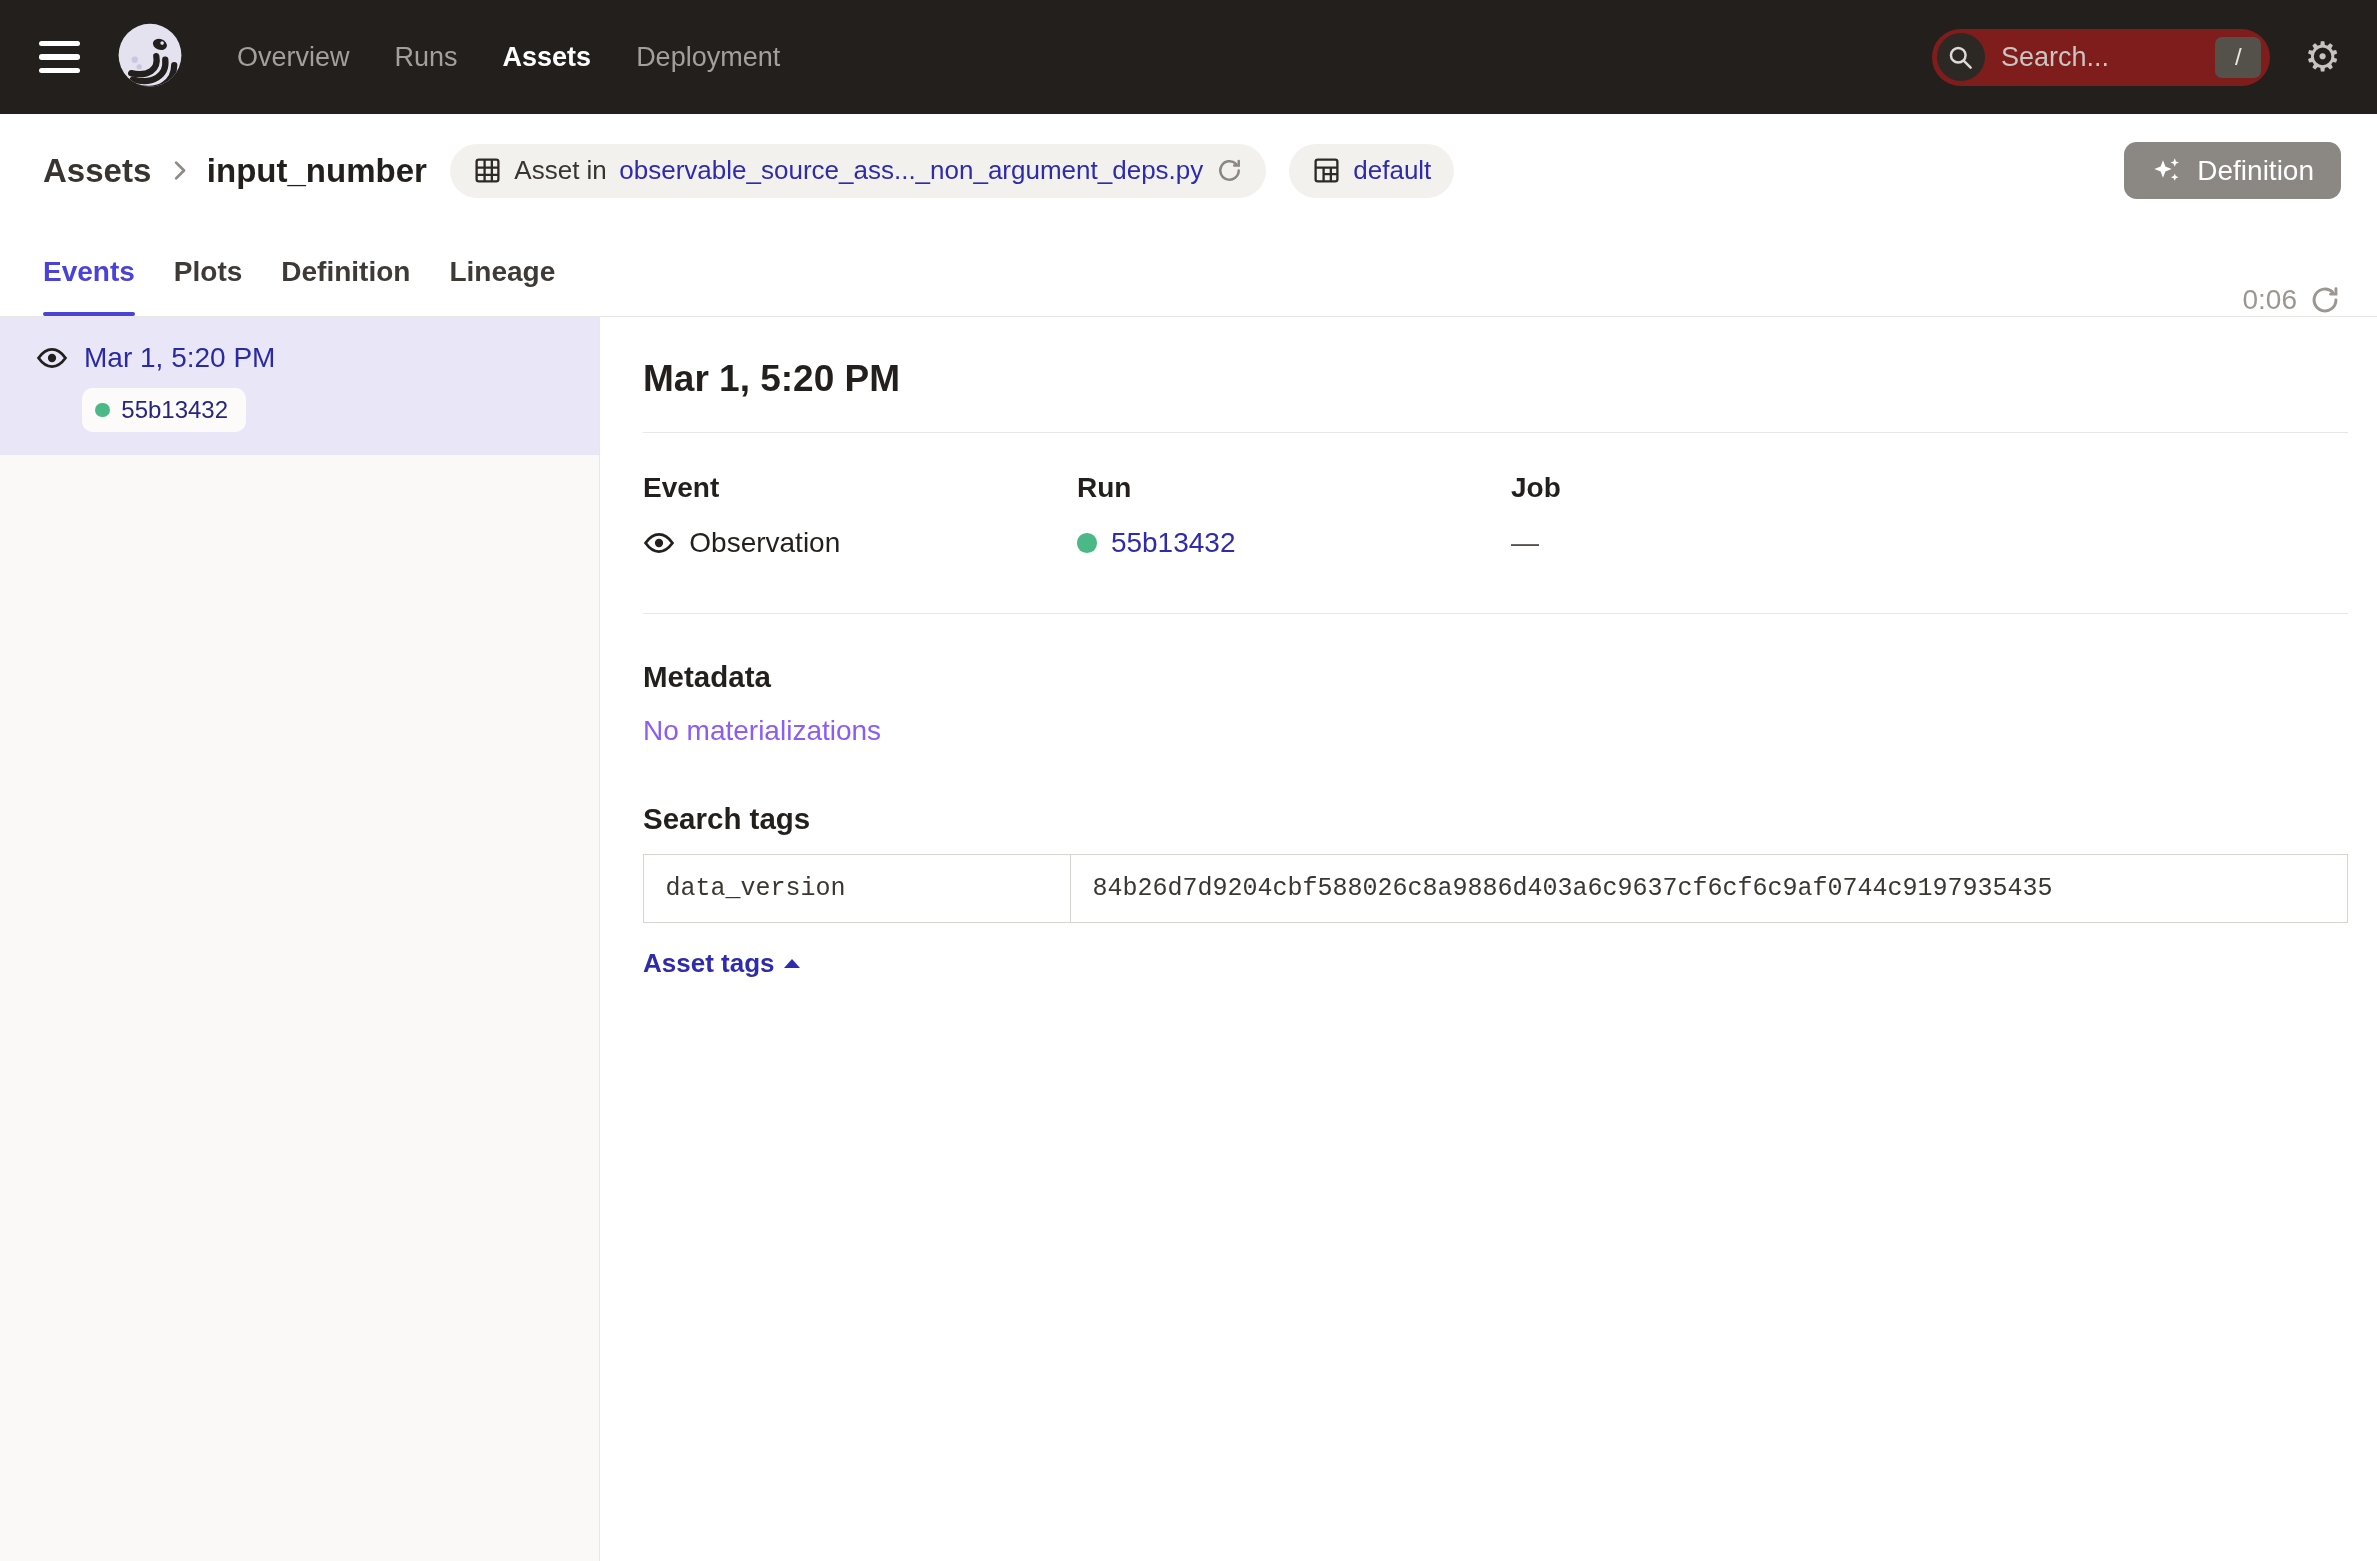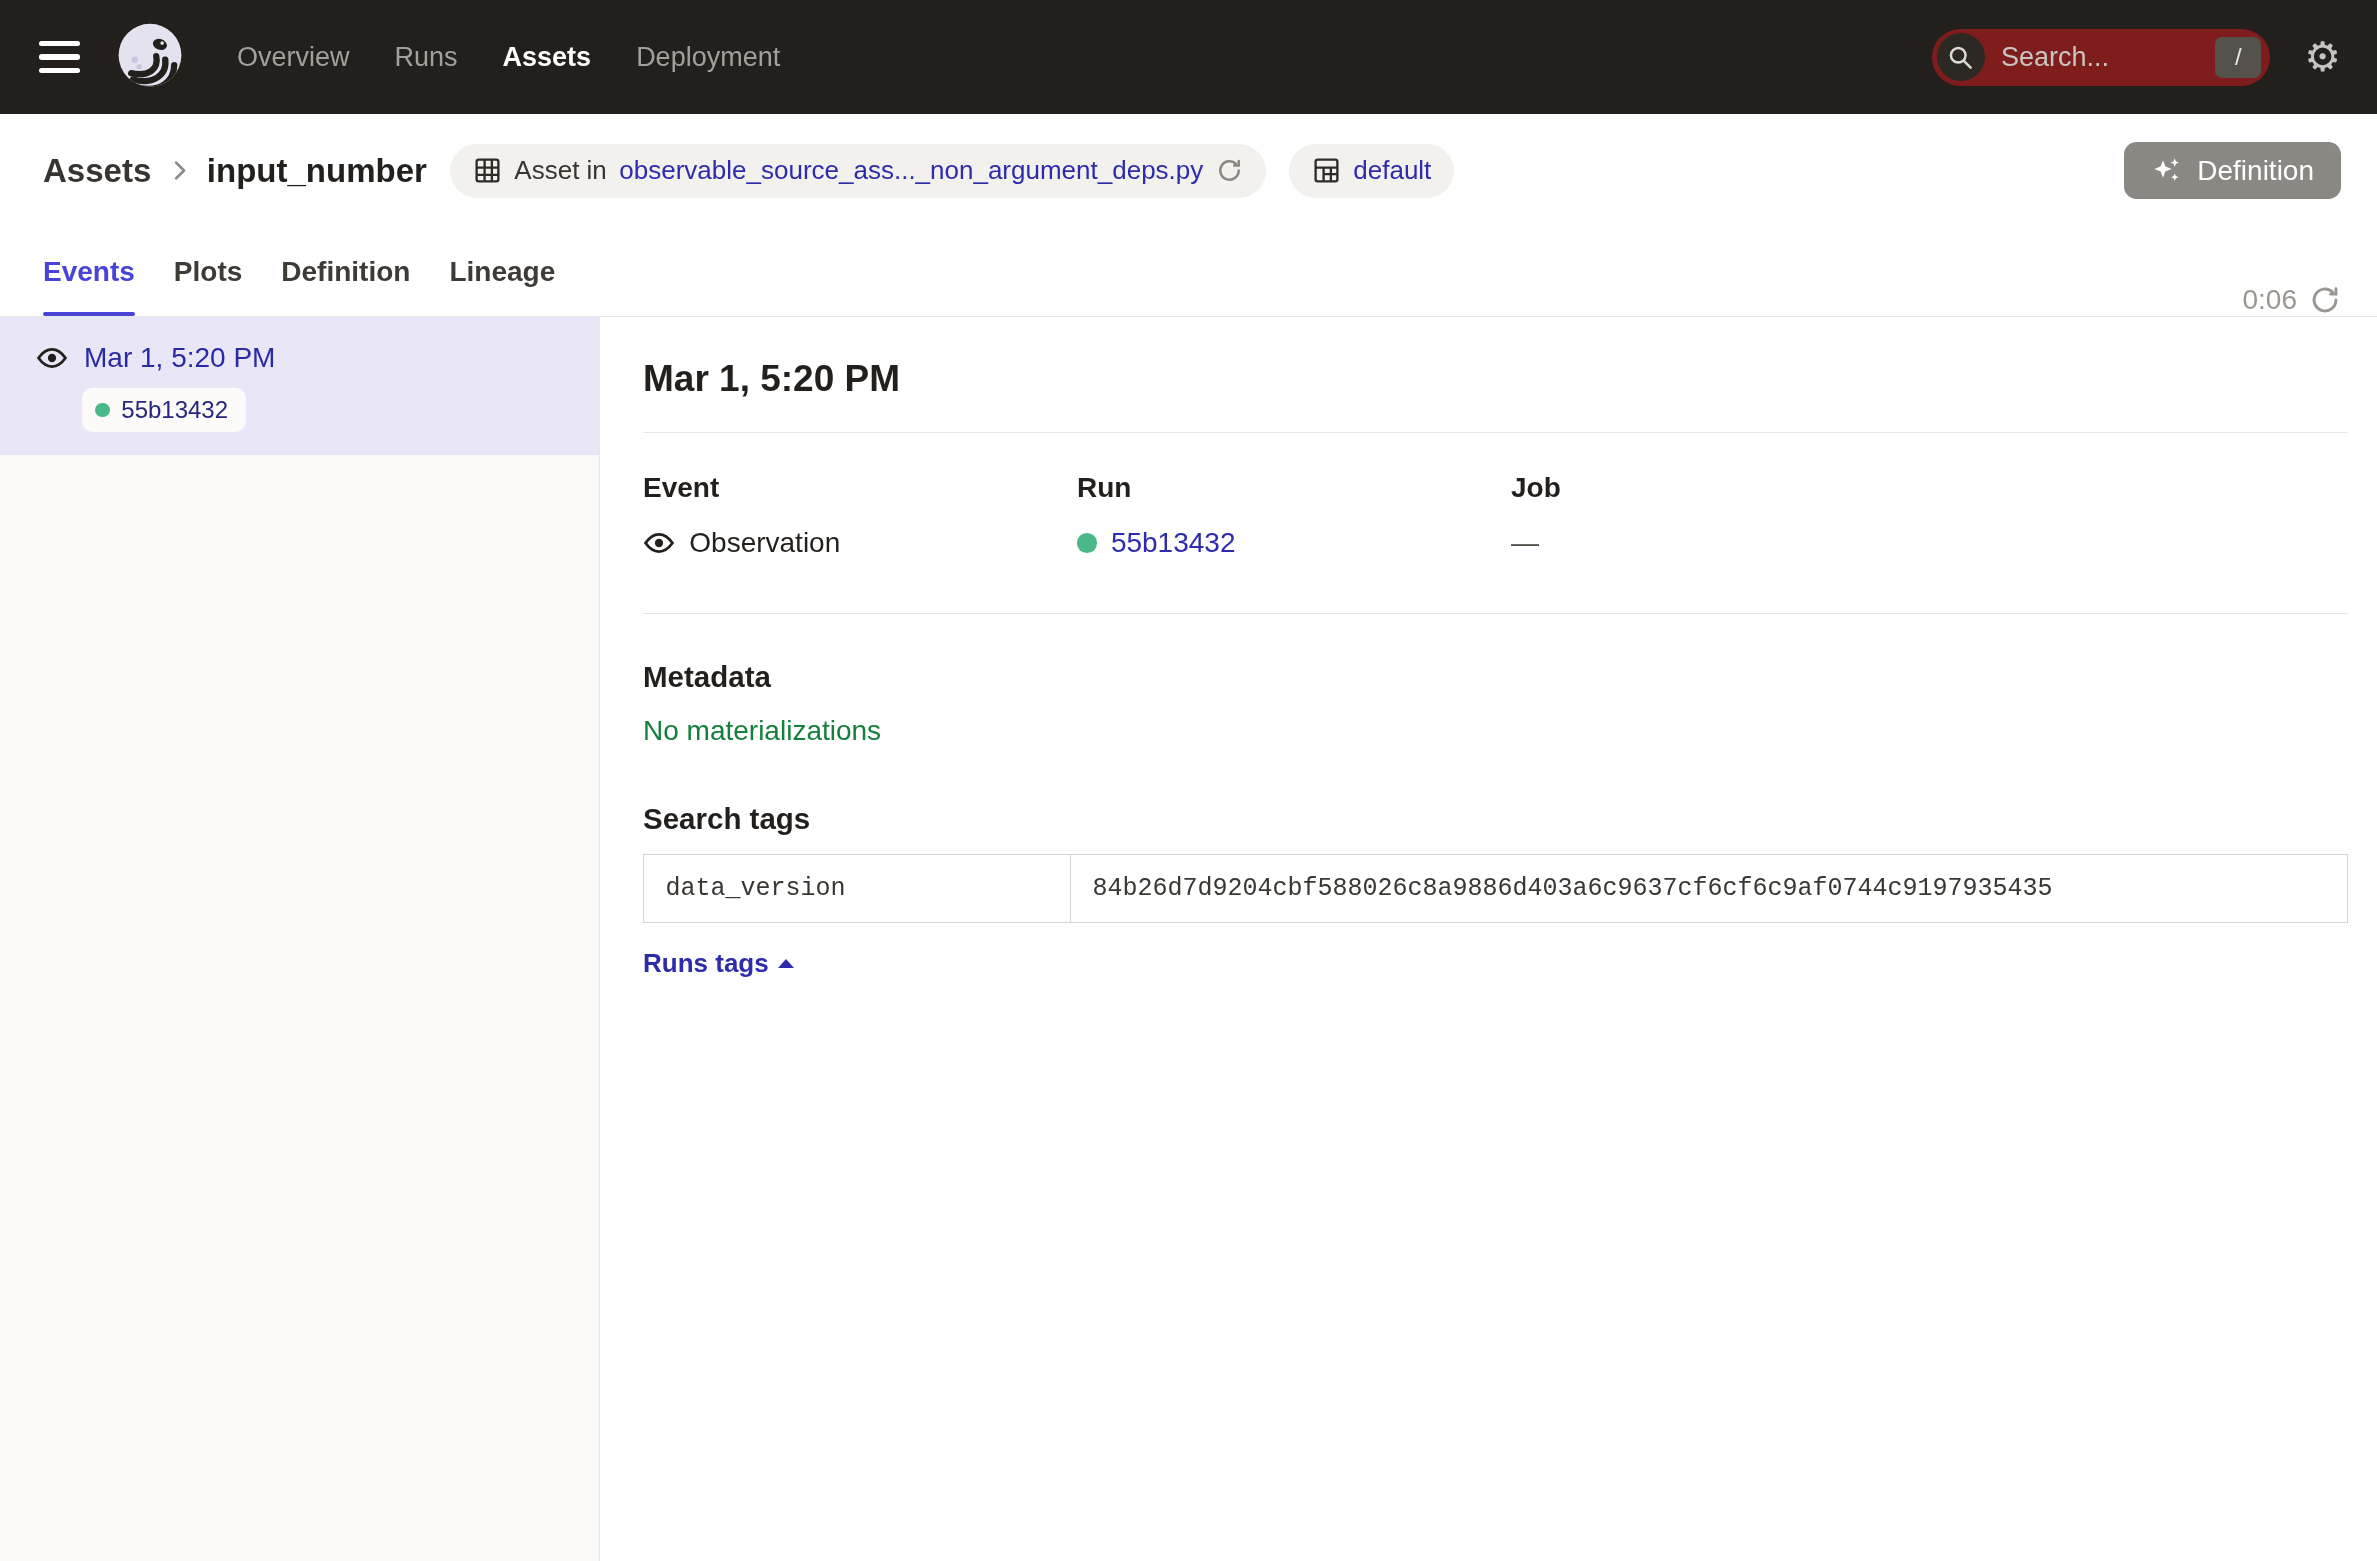--- a/index.html
+++ b/index.html
@@ -106,21 +106,21 @@
   .event-title { font-size:37px; font-weight:700; color:#231f1c; margin:0 0 32px; }
   .divider { border:none; border-top:0.9px solid #e9e7e3; margin:0; }
   .meta-grid { display:grid; grid-template-columns:434px 434px 1fr; margin-top:39px; }
   .col-label { font-size:28px; font-weight:700; color:#231f1c; margin-bottom:23px; }
   .col-value { display:flex; align-items:center; gap:14.3px; font-size:28px; color:#231f1c; }
   .col-value .dot { width:19.6px; height:19.6px; }
   .col-value .run-link { font-size:28px; }
   .dash { color:#55504b; }
   .section-gap { margin-top:54px; }
   .h2 { font-size:29.5px; font-weight:700; color:#231f1c; margin:46px 0 0; }
-  .empty-text { font-size:28px; color:#15803d; margin:21.4px 0 0; }
+  .empty-text { font-size:28px; color:#8b5cf6; margin:21.4px 0 0; }
   .tags-table {
     width:100%; margin-top:18px; border-collapse:collapse;
     border:0.9px solid #d8d5d1;
   }
   .tags-table td {
     font-family:"Liberation Mono", monospace; font-size:25px; color:#3a3631;
     padding:19px 21.4px; vertical-align:middle;
   }
   .tags-table .key-cell { width:427px; border-right:0.9px solid #d8d5d1; }
   .hide-tags {
@@ -297,18 +297,18 @@
     <table class="tags-table">
       <tbody>
         <tr>
           <td class="key-cell">data_version</td>
           <td class="value-cell">84b26d7d9204cbf588026c8a9886d403a6c9637cf6cf6c9af0744c9197935435</td>
         </tr>
       </tbody>
     </table>
 
     <div class="hide-tags">
-      <span>Runs tags</span>
+      <span>Asset tags</span>
       <span class="caret-up"></span>
     </div>
   </main>
 </div>
 
 
 </body></html>

